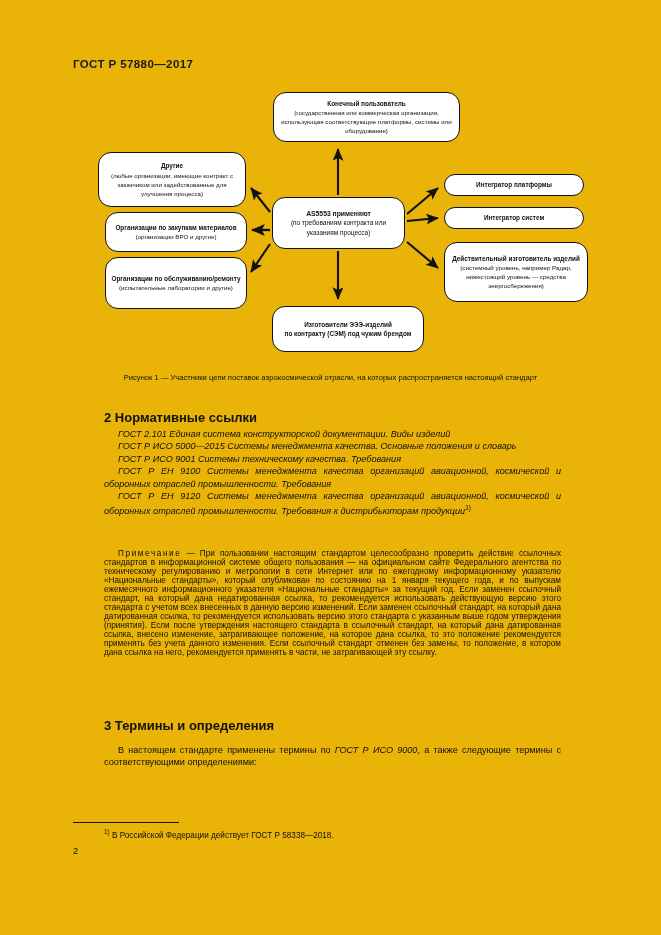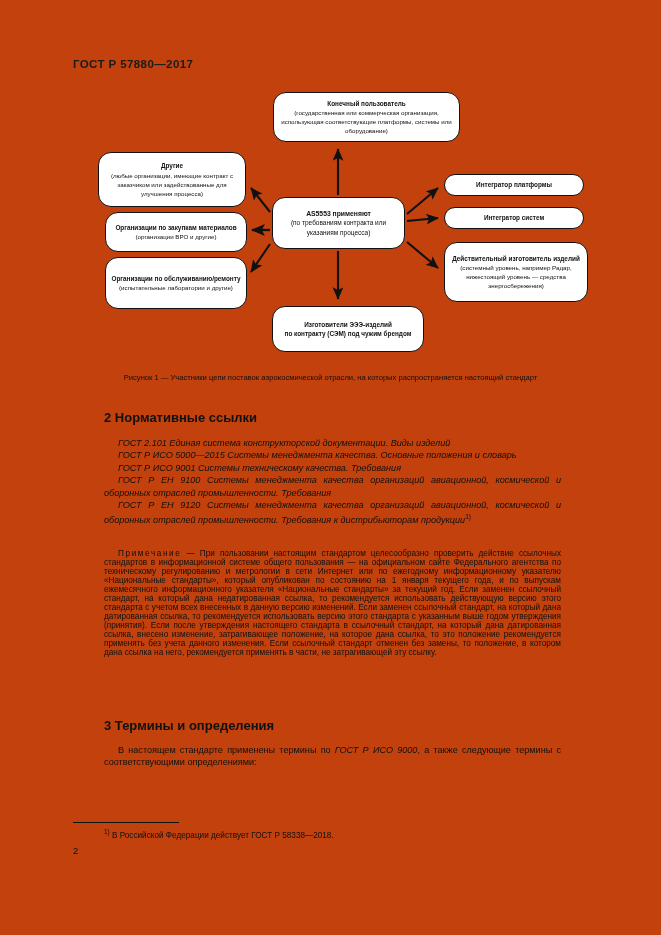--- a/index.html
+++ b/index.html
@@ -6,21 +6,21 @@
     margin: 0; padding: 0;
     background: #d9d9d9;
   }
   body {
     font-family: "Liberation Sans", sans-serif;
   }
   .page {
     position: relative;
     width: 661px;
     height: 935px;
-    background: #c2410c;
+    background: #eab308;
     overflow: hidden;
     margin: 0 auto;
   }
   .doc-header {
     position: absolute;
     left: 73px;
     top: 58px;
     font-size: 11.5px;
     font-weight: bold;
     letter-spacing: 0.4px;
@@ -114,21 +114,21 @@
     text-align: justify;
   }
   .ital { font-style: italic; }
   .indent { text-indent: 14px; }
   .refs { text-indent: 0; }
   .refs div { white-space: nowrap; }
   .refs .wrap { white-space: normal; text-align: justify; }
   .refs .ind { padding-left: 14px; }
 
   #p-intro { top: 432px; }
-  #p-refs  { top: 437px; }
+  #p-refs  { top: 428px; }
   #p-note  { top: 549px; font-size: 8.2px; line-height: 9px; }
   #p-note .sp { letter-spacing: 1.6px; }
   #p-terms { top: 744px; }
 
   .footnote-rule {
     position: absolute;
     left: 73px;
     top: 822px;
     width: 106px;
     height: 0;

